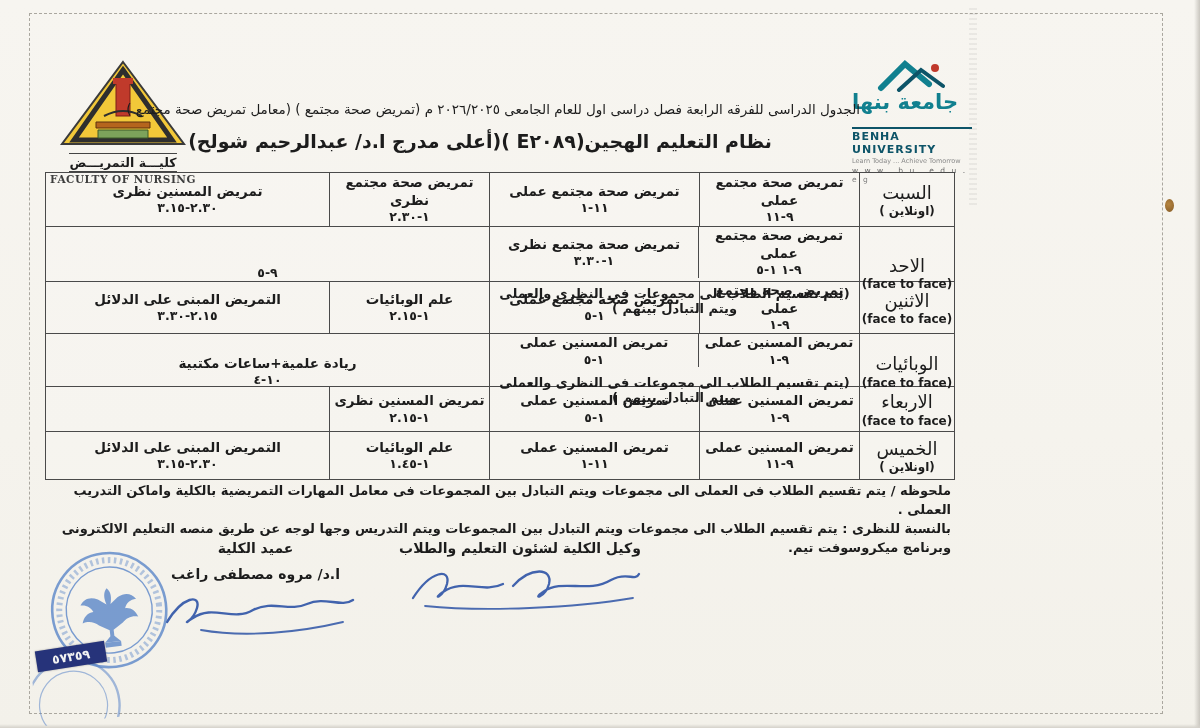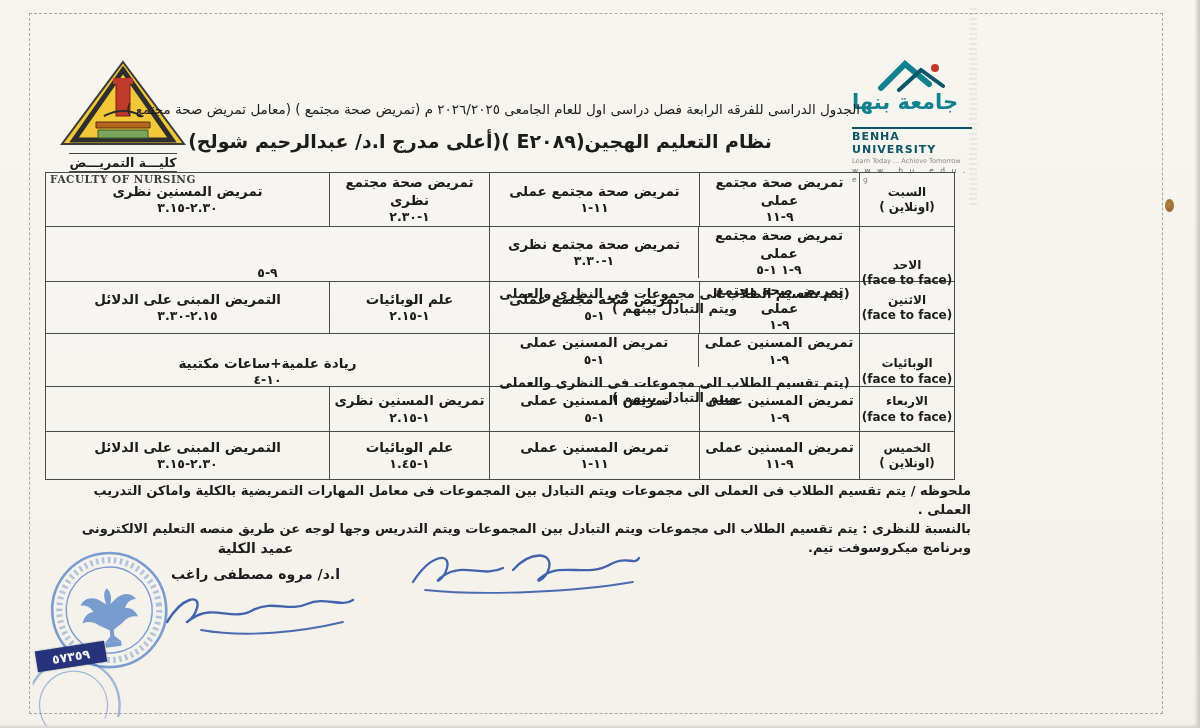--- a/index.html
+++ b/index.html
@@ -26,32 +26,32 @@
   .title1{position:absolute;left:235px;top:101px;width:625px;text-align:right;font-size:13.5px;font-weight:400;white-space:nowrap;}
   .title2{position:absolute;left:170px;top:130px;width:620px;text-align:center;font-size:19px;font-weight:700;white-space:nowrap;}
 
   
   .table{position:absolute;left:45px;top:172px;width:910px;border:1px solid #4a4a4a;direction:rtl;
          box-sizing:border-box;background:rgba(255,255,255,.15);}
   .trow{display:grid;box-sizing:border-box;}
   .trow:not(:last-child){border-bottom:1px solid #4a4a4a;}
   .cell{display:flex;flex-direction:column;align-items:center;justify-content:center;box-sizing:border-box;min-width:0;}
   .cell + .cell{border-right:1px solid #4a4a4a;}
-  .dname{font-size:12px;font-weight:700;line-height:1.3;}
+  .dname{font-size:18px;font-weight:400;line-height:1.3;}
   .dmode{font-size:12px;font-weight:600;line-height:1.2;}
   .ctitle{font-size:13.5px;font-weight:600;line-height:1.3;text-align:center;}
   .ctime{font-size:12.5px;font-weight:600;line-height:1.25;}
   .group{padding:0;justify-content:space-between;}
   .gwrap{display:grid;grid-template-columns:160px auto;flex:1;width:100%;box-sizing:border-box;}
   .gcell{display:flex;flex-direction:column;align-items:center;justify-content:center;box-sizing:border-box;}
   .gcell + .gcell{border-right:1px solid #4a4a4a;}
   .gnote{width:100%;text-align:center;font-size:13px;font-weight:600;padding-bottom:3px;box-sizing:border-box;margin-top:8px;}
 
   
-  .notes{position:absolute;left:56px;top:482px;width:915px;text-align:right;font-size:13px;font-weight:600;line-height:1.45;}
+  .notes{position:absolute;left:36px;top:482px;width:915px;text-align:right;font-size:13px;font-weight:600;line-height:1.45;}
 
   
   .sig{position:absolute;text-align:center;}
   .sig-title{font-size:14px;font-weight:700;}
   .sig-name{font-size:14px;font-weight:700;margin-top:10px;}
   .sig svg{display:block;margin:2px auto 0;}
   .sig-right{left:710px;top:540px;width:215px;}
   .sig-mid{left:395px;top:540px;width:250px;}
   .sig-left{left:148px;top:540px;width:215px;}
 
@@ -233,20 +233,21 @@
       </div>
     </div>
 
   <div class="notes">
     <div>ملحوظه / يتم تقسيم الطلاب فى العملى الى مجموعات ويتم التبادل بين المجموعات فى معامل المهارات التمريضية بالكلية واماكن التدريب العملى .</div>
     <div>بالنسبة للنظرى : يتم تقسيم الطلاب الى مجموعات ويتم التبادل بين المجموعات ويتم التدريس وجها لوجه عن طريق منصه التعليم الالكترونى وبرنامج ميكروسوفت تيم.</div>
   </div>
 
 
   <div class="sig sig-mid">
+    <div class="sig-title">وكيل الكلية لشئون التعليم والطلاب</div>
     <svg width="250" height="52" viewBox="0 0 250 52">
       <path d="M18 40 C36 12 56 10 52 26 C48 40 36 42 48 34 C68 20 88 36 108 26" fill="none" stroke="#2d53a6" stroke-width="2.3" stroke-linecap="round" opacity=".9"></path>
       <path d="M118 28 C136 8 158 10 154 26 C150 40 136 42 148 34 C168 20 192 36 216 22 C232 13 240 24 244 16" fill="none" stroke="#2d53a6" stroke-width="2.3" stroke-linecap="round" opacity=".9"></path>
       <path d="M30 48 C90 54 180 50 238 40" fill="none" stroke="#2d53a6" stroke-width="1.8" stroke-linecap="round" opacity=".85"></path>
     </svg>
   </div>
 
   <div class="sig sig-left">
     <div class="sig-title">عميد الكلية</div>
     <div class="sig-name">ا.د/ مروه مصطفى راغب</div>

